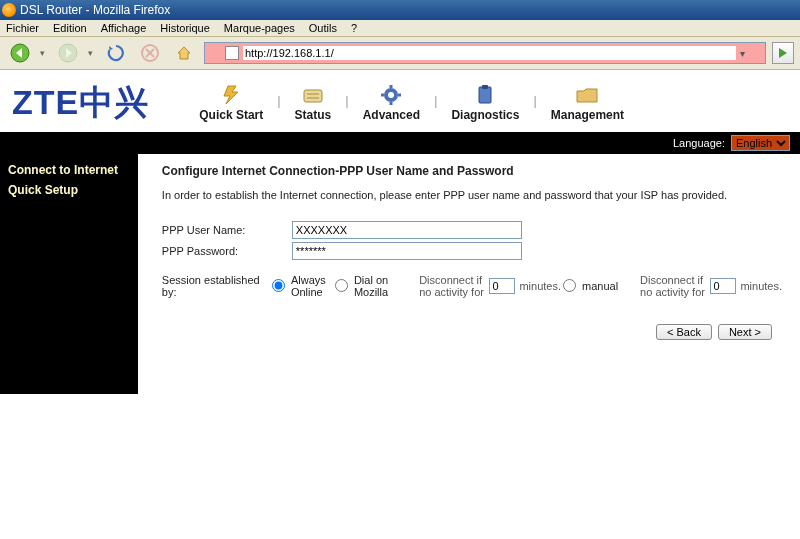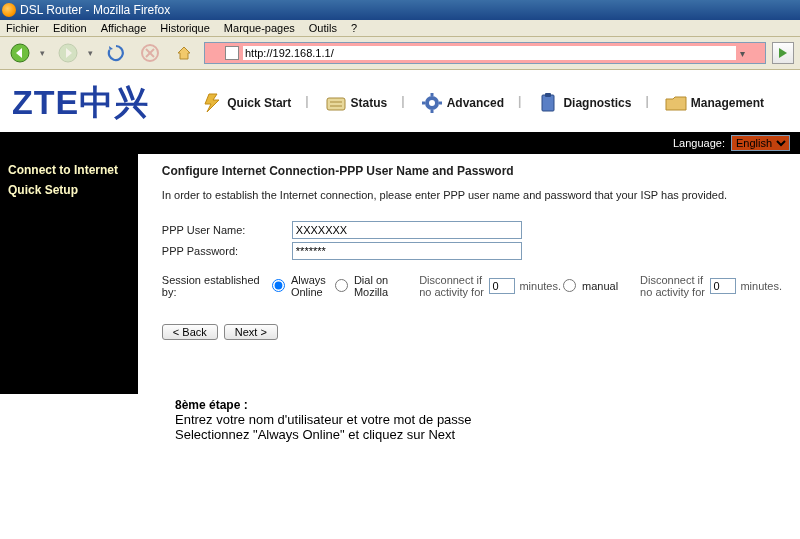--- a/index.html
+++ b/index.html
@@ -99,21 +99,21 @@
     display: flex;
     align-items: flex-end;
     gap: 8px;
     font-size: 12px;
     font-weight: bold;
     color: #1b1b1b;
     margin-left: 20px;
   }
   .navtab {
     display: flex;
-    flex-direction: row;
+    flex-direction: column;
     align-items: center;
     gap: 2px;
     padding: 0 6px;
     cursor: pointer;
   }
   .navtab .nicon { width: 26px; height: 22px; }
   .sep {
     color: #bbb;
     align-self: center;
     padding-bottom: 4px;
@@ -212,21 +212,21 @@
   .disc-line input {
     width: 26px;
     font-size: 11px;
     border: 1px solid #7f9db9;
     text-align: left;
     padding: 0 2px;
     height: 16px;
   }
   .btnrow {
     display: flex;
-    justify-content: flex-start;
+    justify-content: flex-end;
     gap: 6px;
     margin-top: 26px;
     padding-right: 10px;
   }
   .btnrow button {
     font-family: inherit;
     font-size: 11px;
     padding: 1px 10px;
     border: 1px solid #888;
     background: linear-gradient(to bottom, #fdfdfd, #e6e6e6);
@@ -412,19 +412,14 @@
         </div>
       </div>
 
       <div class="btnrow">
         <button>&lt; Back</button>
         <button>Next &gt;</button>
       </div>
     </div>
   </div>
 
-  <div class="footnote">
-    <div class="step">8ème étape :</div>
-    <div>Entrez votre nom d'utilisateur et votre mot de passe</div>
-    <div>Selectionnez "Always Online" et cliquez sur Next</div>
-  </div>
 
 </div>
 
 </body></html>

